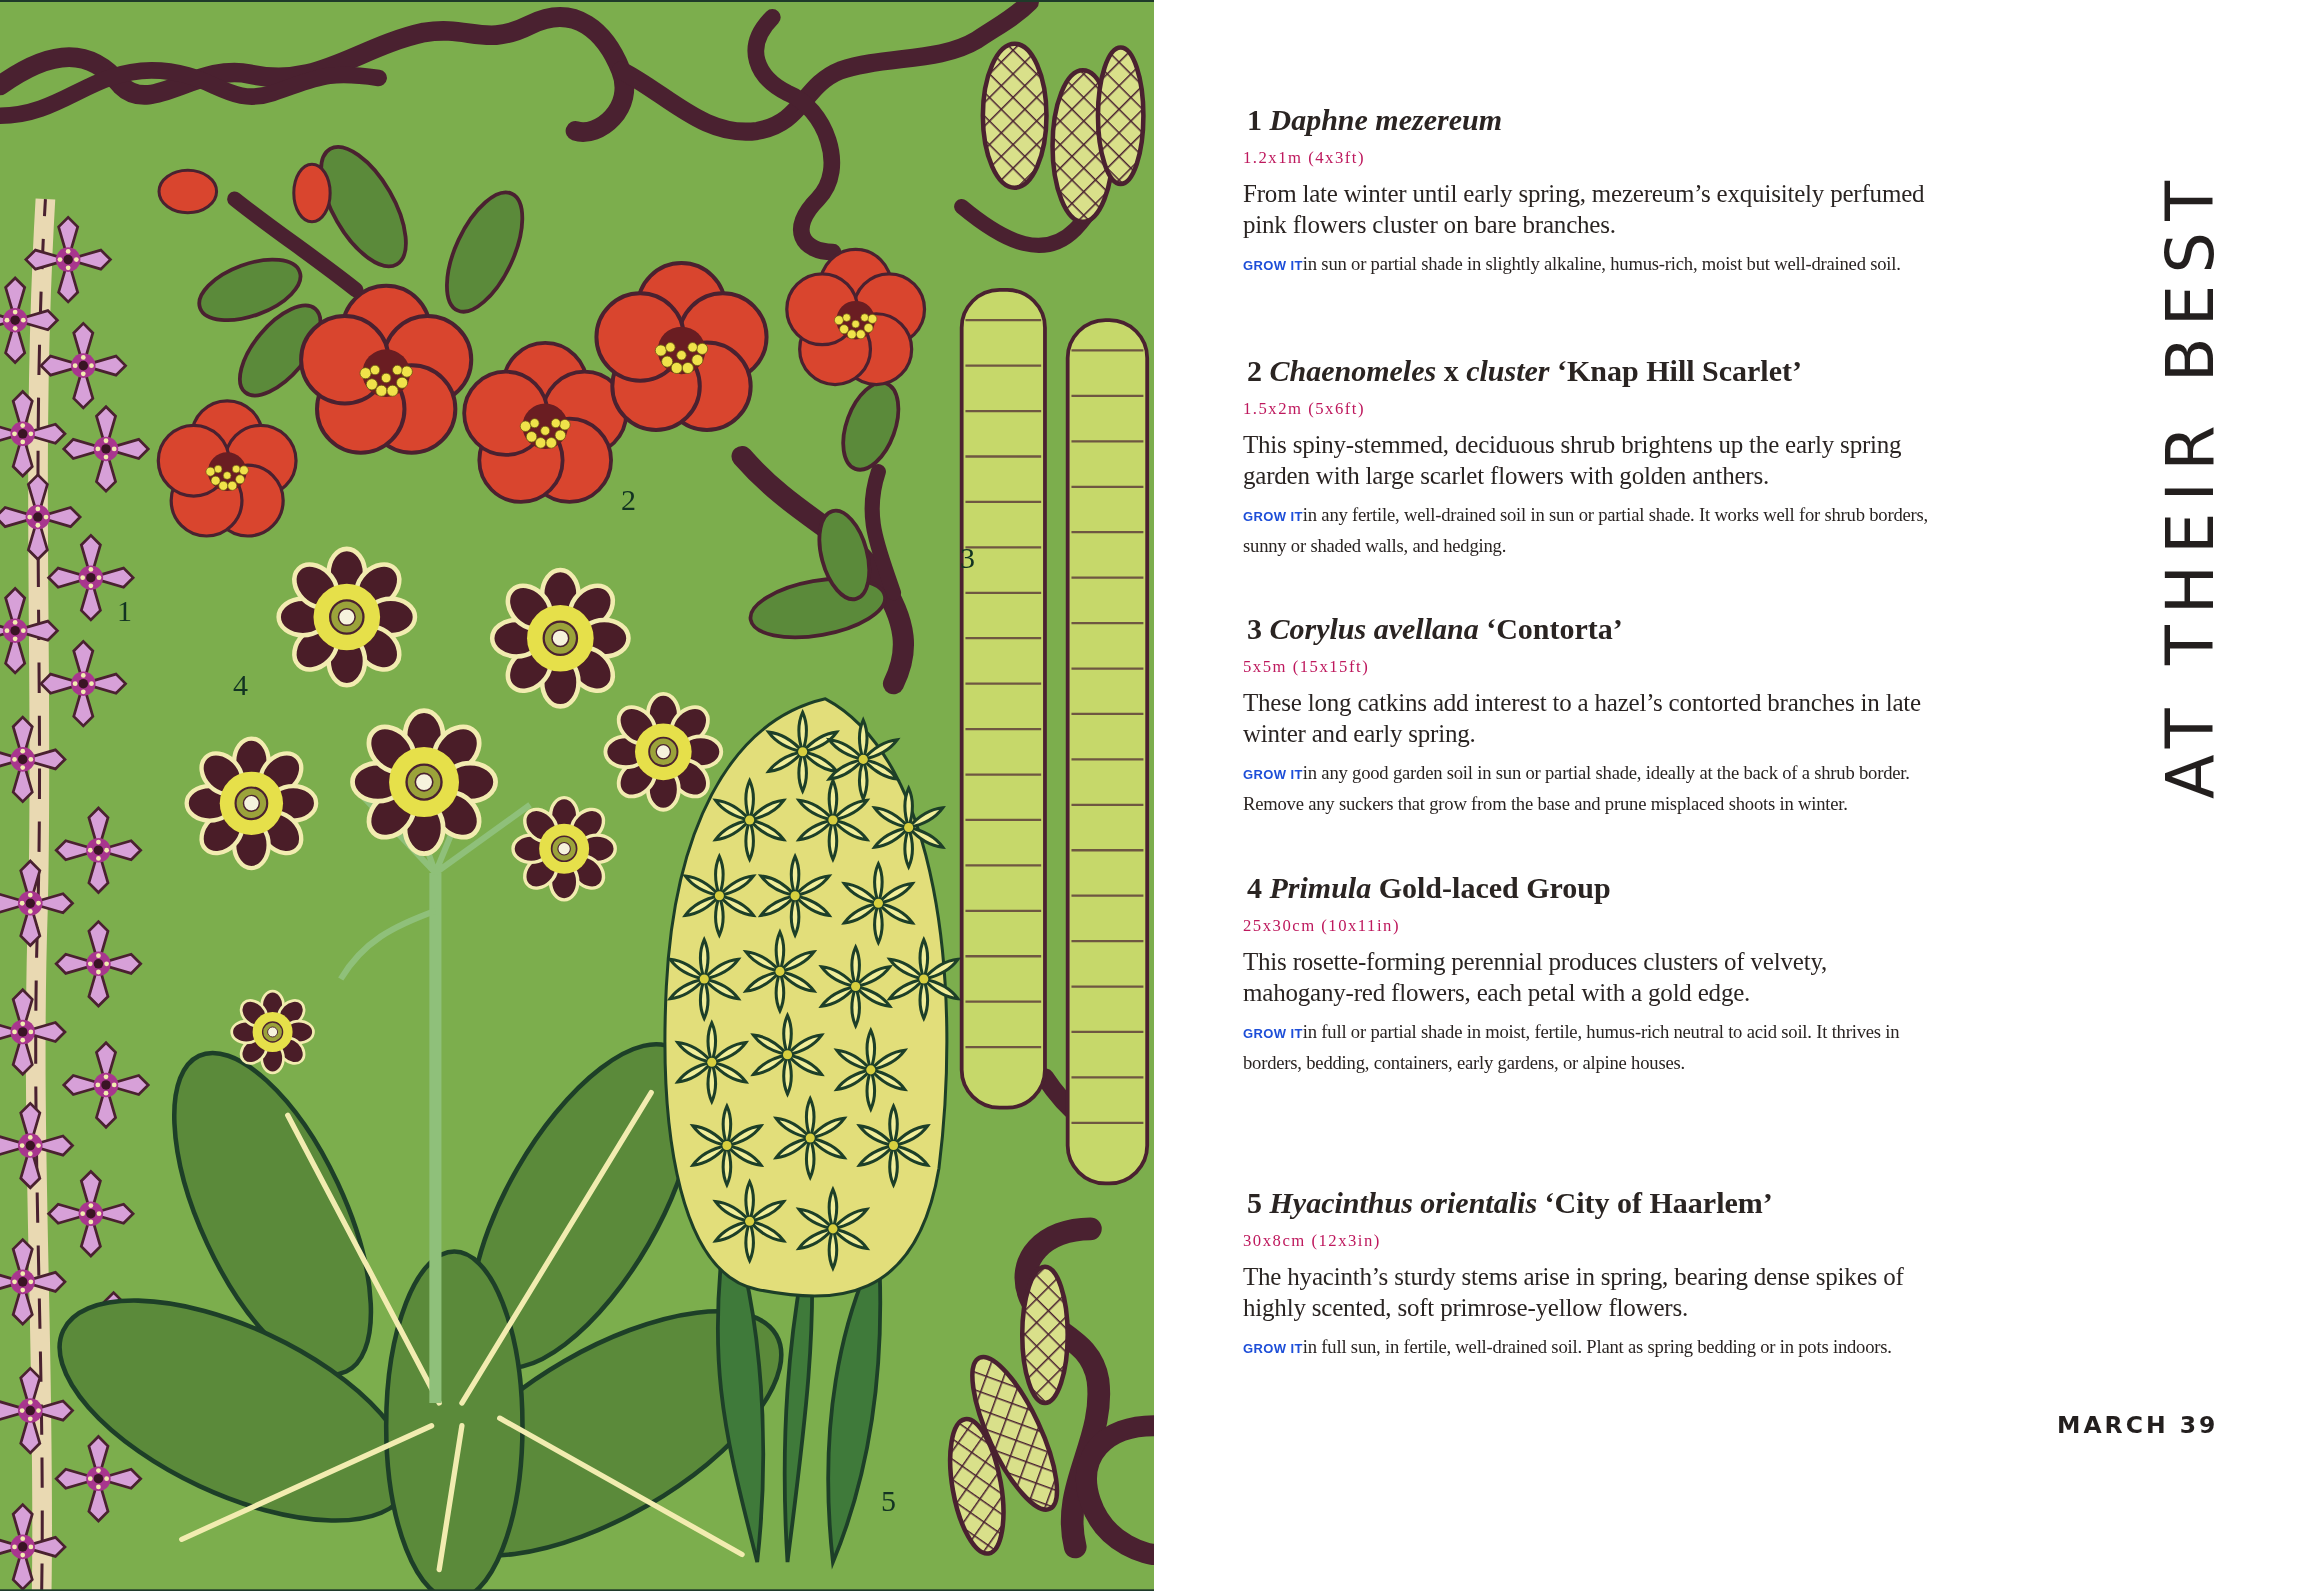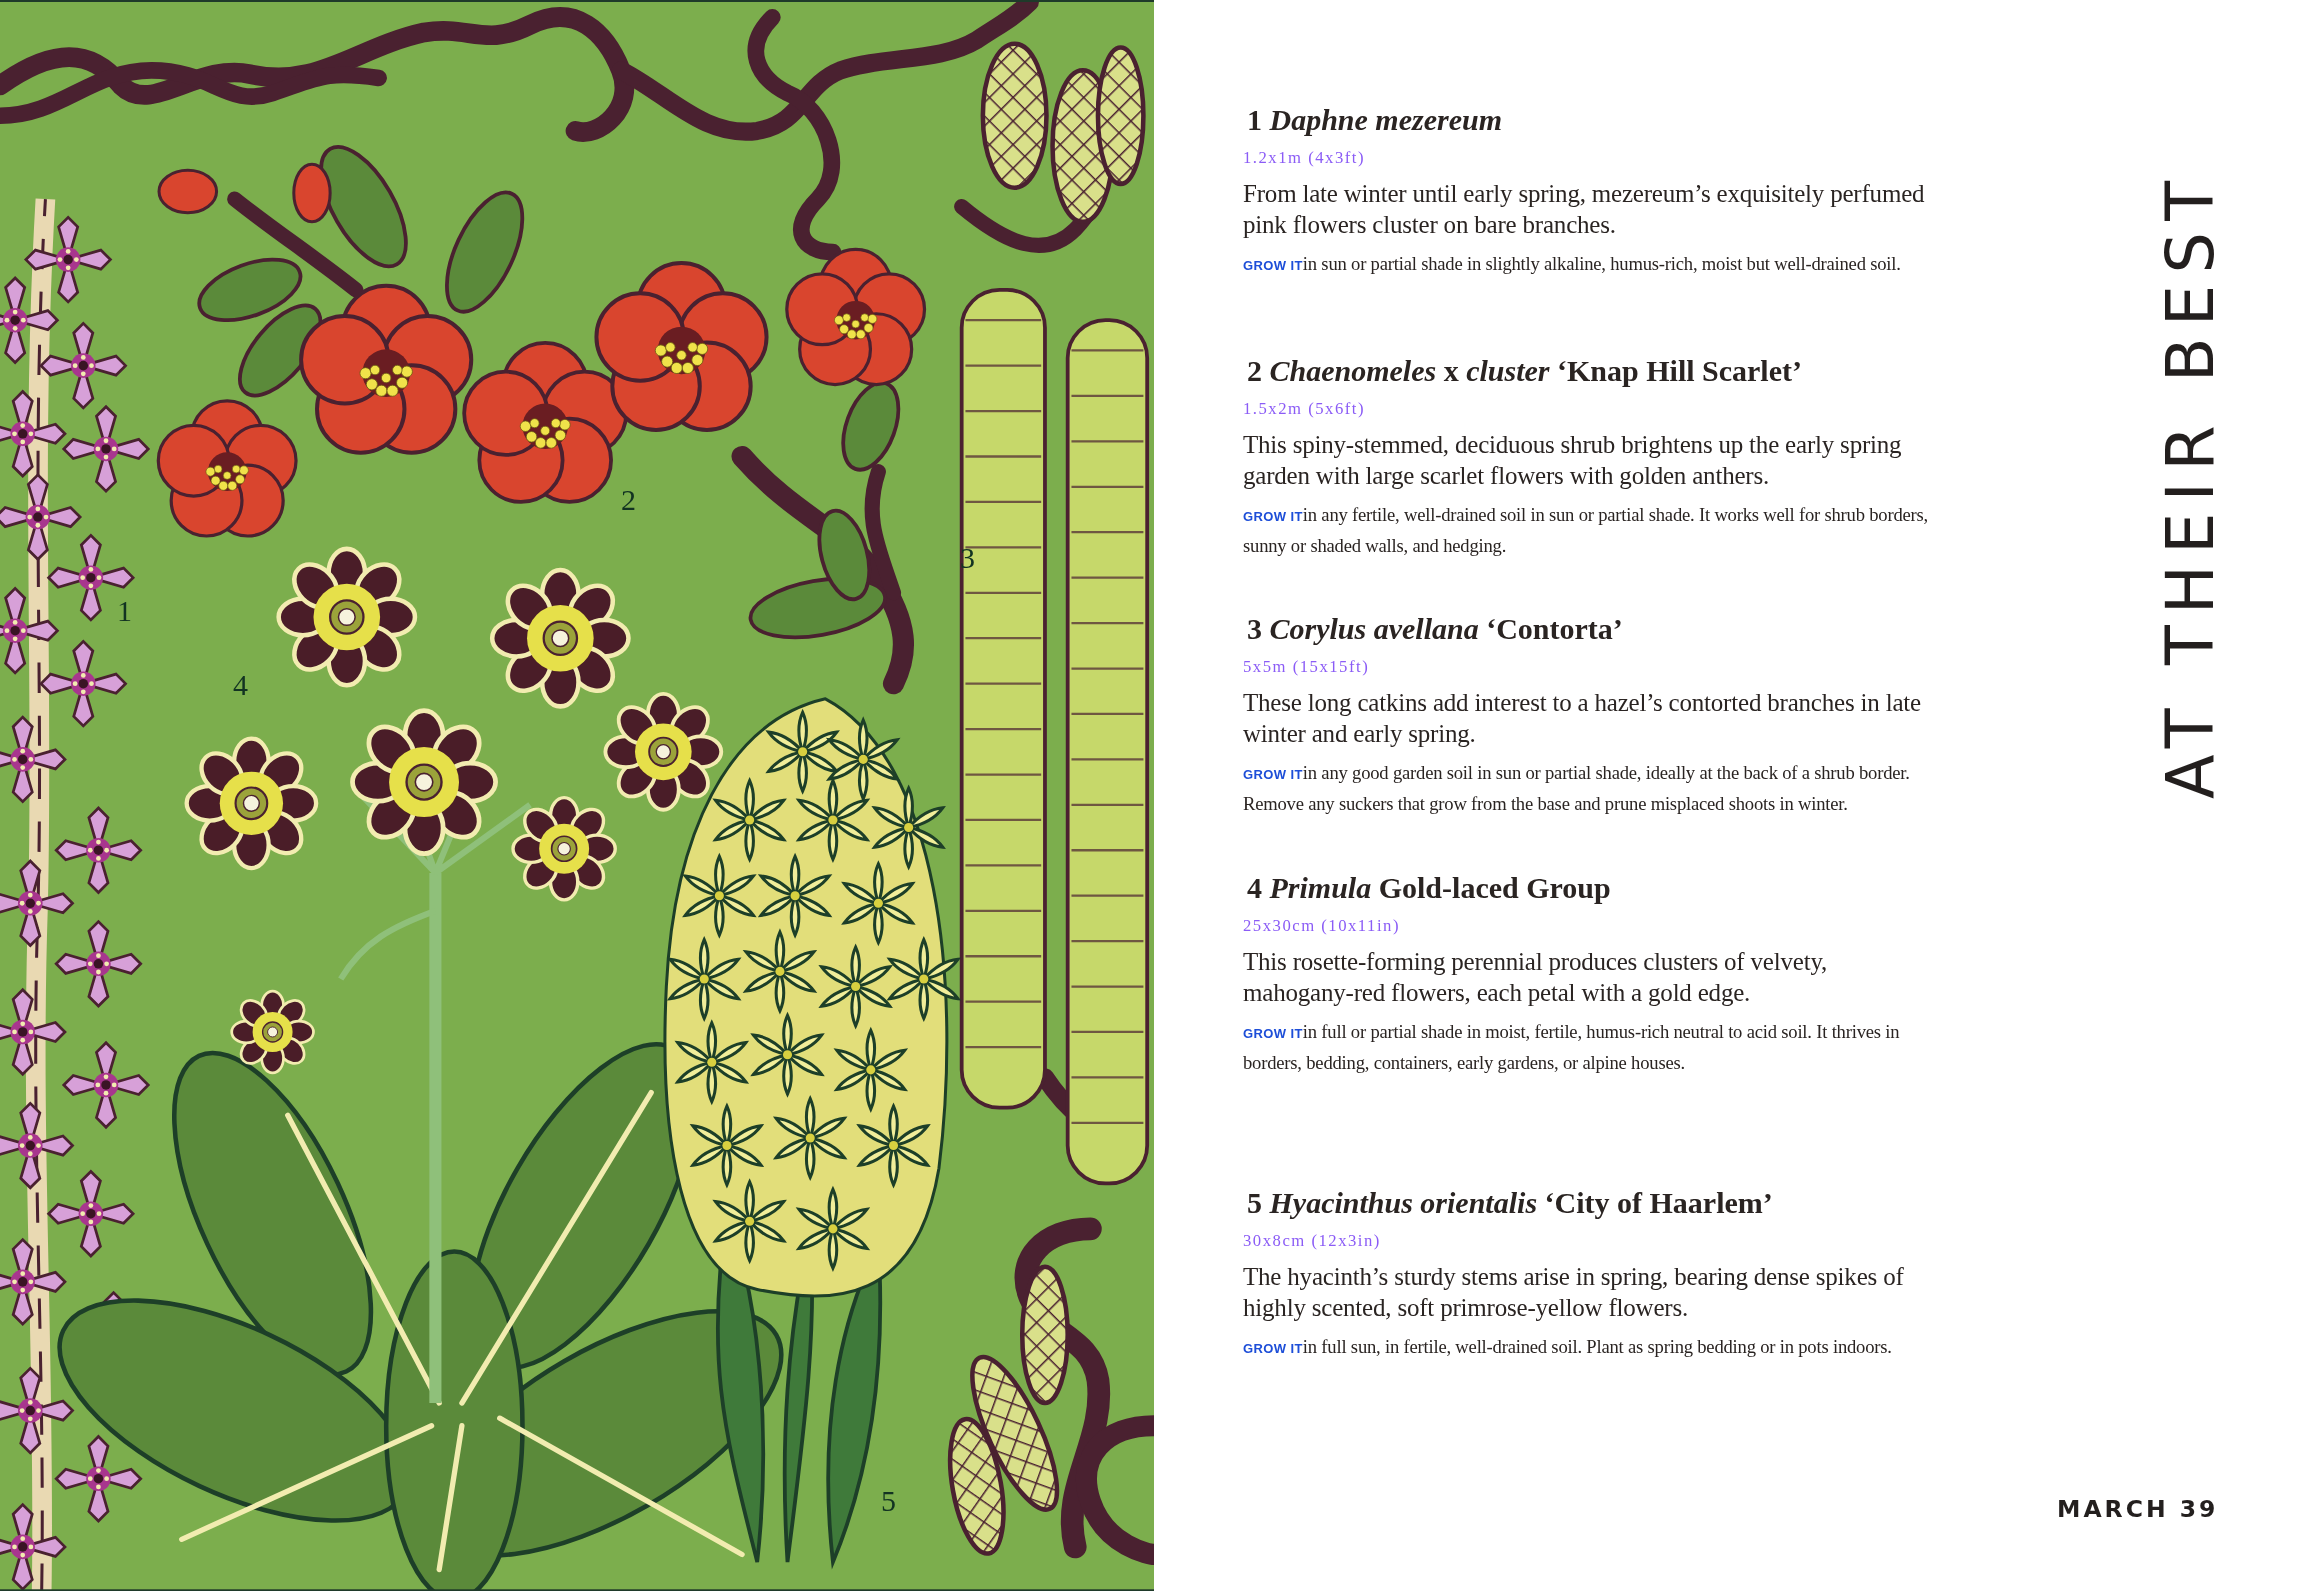--- a/index.html
+++ b/index.html
@@ -19,21 +19,21 @@
       position: absolute; left: 1154px; top: 0; width: 1153px; height: 1592px; background: #ffffff;
     }
     .entries { position: absolute; left: 89px; top: 98px; width: 681px; }
     .entry { position: absolute; left: 0; width: 697px; }
     .entry-title {
       font-family: "Liberation Serif", "DejaVu Serif", serif; font-size: 30px; color: #2a2422;
       line-height: 36px; margin: 4px; white-space: nowrap;
     }
     .entry-title .latin { font-style: italic; }
     .entry-size {
-      font-family: "Liberation Serif", "DejaVu Serif", serif; font-size: 16.7px; color: #8b5cf6;
+      font-family: "Liberation Serif", "DejaVu Serif", serif; font-size: 16.7px; color: #be185d;
       letter-spacing: 1.5px; margin-top: 7.6px; line-height: 23px;
     }
     .entry-desc {
       font-family: "Liberation Serif", "DejaVu Serif", serif; font-size: 25px; color: #2a2422;
       line-height: 31px; margin-top: 9px; letter-spacing: -0.2px;
     }
     .entry-grow {
       font-family: "Liberation Serif", "DejaVu Serif", serif; font-size: 18.6px; color: #2a2422;
       line-height: 29px; margin-top: 9px; letter-spacing: -0.2px;
     }
@@ -45,21 +45,21 @@
       position: absolute; left: 1008px; top: 95px; width: 57px; height: 704px;
     }
     .vertical-title span {
       position: absolute; left: 0; top: 0;
       transform-origin: 0 0; transform: translate(0px, 704px) rotate(-90deg);
       width: 704px; height: 57px; display: block;
       font-family: "DejaVu Sans", "Liberation Sans", sans-serif; font-size: 65px; line-height: 57px;
       letter-spacing: 11.4px; color: #231f1e; white-space: nowrap; font-weight: normal;
     }
     .folio {
-      position: absolute; left: 903px; top: 1495px;
+      position: absolute; left: 903px; top: 1411px;
       font-family: "DejaVu Sans", "Liberation Sans", sans-serif; font-weight: bold; font-size: 23.5px;
       letter-spacing: 3px; color: #231f1e;
     }
   </style>
 </head>
 <body>
 
 <div class="spread">
 
   <div class="illustration-page">

